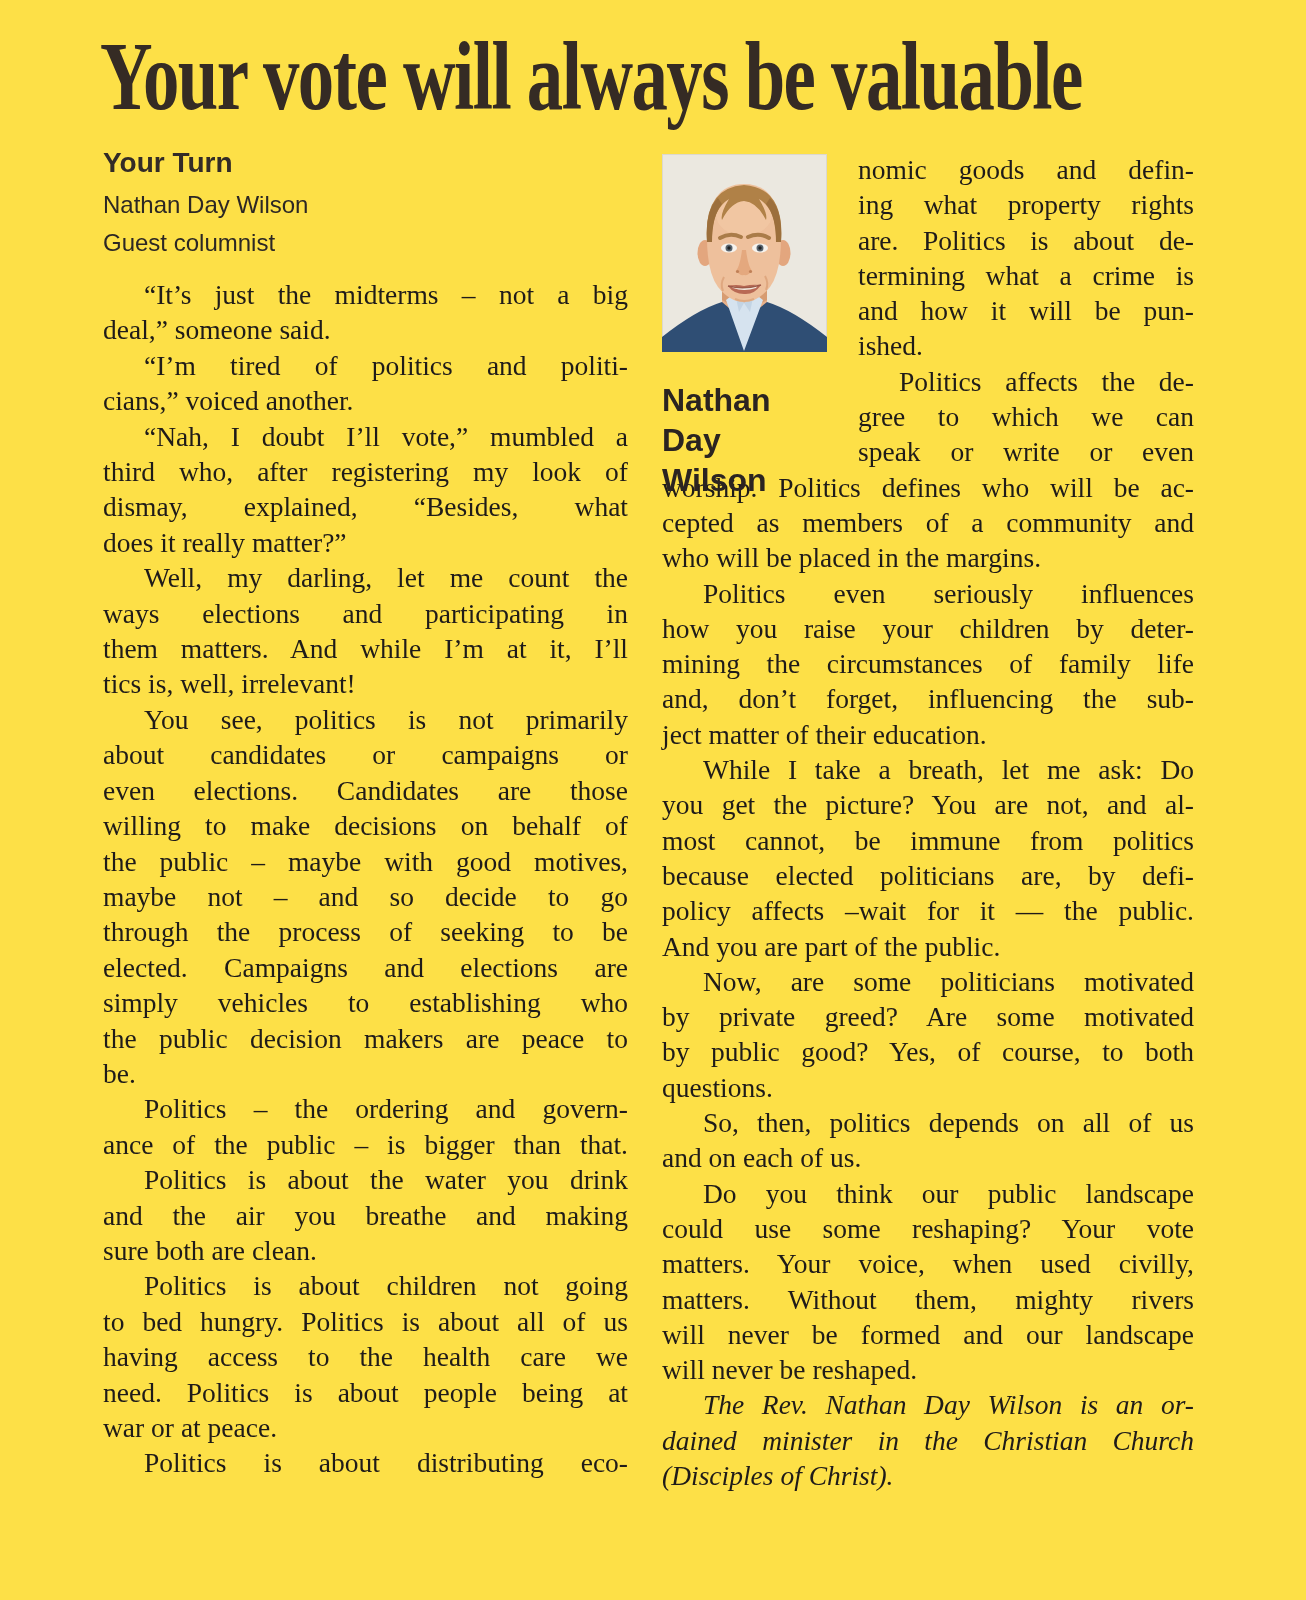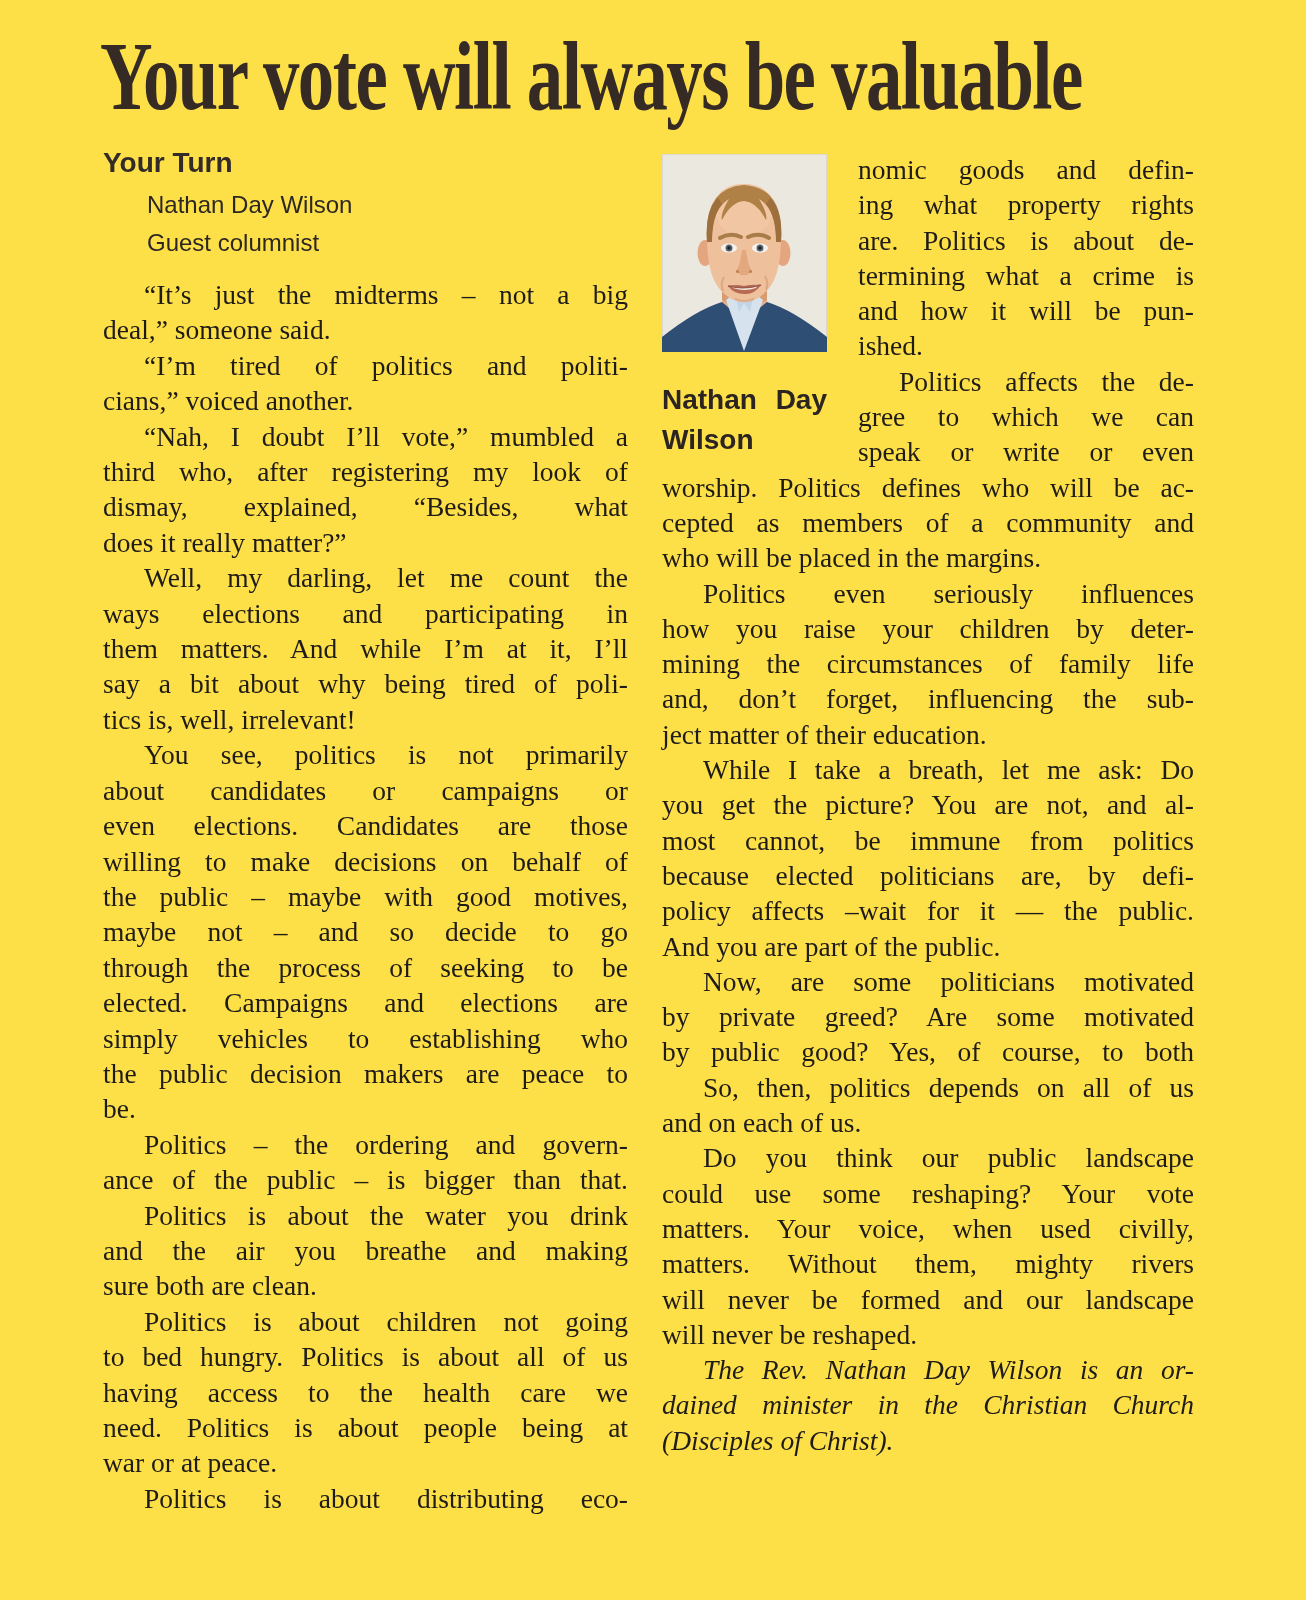--- a/index.html
+++ b/index.html
@@ -19,42 +19,42 @@
   .col { position:absolute; }
   .col-left  { left:103px; top:148px; width:525px; }
   .col-right { left:662px; top:152px; width:532px; }
 
   .kicker {
     font-family:"Liberation Sans", sans-serif;
     font-weight:bold; font-size:28px; line-height:30px; color:#332b27;
   }
   .byline, .role {
     font-family:"Liberation Sans", sans-serif;
-    font-size:24px; line-height:28px; color:#2c2724;margin-left:44px;
+    font-size:24px; line-height:28px; color:#2c2724;
   }
   .byline { margin-top:13px; }
   .role   { margin-top:10px; }
 
   .body-lines { margin-top:20px; }
 
   .ln {
     font-size:27.5px; line-height:35.4px; color:#1f1b19;
     text-align:justify; text-align-last:justify;
   }
   .col-right .ln { line-height:35.3px; }
   .ln.end { text-align-last:left; }
   .ln.ind { text-indent:41px; }
   .ln.it  { font-style:italic; }
 
   .photo-block { position:absolute; left:0; top:2px; width:196px; }
   .photo-frame { width:165px; height:198px; display:block; }
   .caption { margin-top:28px; width:165px; }
   .caption-line {
     font-family:"Liberation Sans", sans-serif;
-    font-weight:bold; font-size:28px; line-height:40px; color:#2b2421;
+    font-weight:bold; font-size:32px; line-height:40px; color:#2b2421;
     text-align:justify; text-align-last:justify;
   }
   .caption-line.last { text-align-last:left; }
 
   #right-narrow { margin-left:196px; }
 </style>
 </head>
 <body>
 
 <div class="page">
@@ -70,21 +70,20 @@
         <div class="ln end">deal,” someone said.</div>
         <div class="ln ind">“I’m tired of politics and politi-</div>
         <div class="ln end">cians,” voiced another.</div>
         <div class="ln ind">“Nah, I doubt I’ll vote,” mumbled a</div>
         <div class="ln">third who, after registering my look of</div>
         <div class="ln">dismay, explained, “Besides, what</div>
         <div class="ln end">does it really matter?”</div>
         <div class="ln ind">Well, my darling, let me count the</div>
         <div class="ln">ways elections and participating in</div>
         <div class="ln">them matters. And while I’m at it, I’ll</div>
-        <div class="ln">say a bit about why being tired of poli-</div>
         <div class="ln end">tics is, well, irrelevant!</div>
         <div class="ln ind">You see, politics is not primarily</div>
         <div class="ln">about candidates or campaigns or</div>
         <div class="ln">even elections. Candidates are those</div>
         <div class="ln">willing to make decisions on behalf of</div>
         <div class="ln">the public – maybe with good motives,</div>
         <div class="ln">maybe not – and so decide to go</div>
         <div class="ln">through the process of seeking to be</div>
         <div class="ln">elected. Campaigns and elections are</div>
         <div class="ln">simply vehicles to establishing who</div>
@@ -180,20 +179,21 @@
         <div class="ln end">ject matter of their education.</div>
         <div class="ln ind">While I take a breath, let me ask: Do</div>
         <div class="ln">you get the picture? You are not, and al-</div>
         <div class="ln">most cannot, be immune from politics</div>
         <div class="ln">because elected politicians are, by defi-</div>
         <div class="ln">policy affects –wait for it — the public.</div>
         <div class="ln end">And you are part of the public.</div>
         <div class="ln ind">Now, are some politicians motivated</div>
         <div class="ln">by private greed? Are some motivated</div>
         <div class="ln">by public good? Yes, of course, to both</div>
+        <div class="ln end">questions.</div>
         <div class="ln ind">So, then, politics depends on all of us</div>
         <div class="ln end">and on each of us.</div>
         <div class="ln ind">Do you think our public landscape</div>
         <div class="ln">could use some reshaping? Your vote</div>
         <div class="ln">matters. Your voice, when used civilly,</div>
         <div class="ln">matters. Without them, mighty rivers</div>
         <div class="ln">will never be formed and our landscape</div>
         <div class="ln end">will never be reshaped.</div>
         <div class="ln ind it">The Rev. Nathan Day Wilson is an or-</div>
         <div class="ln it">dained minister in the Christian Church</div>

